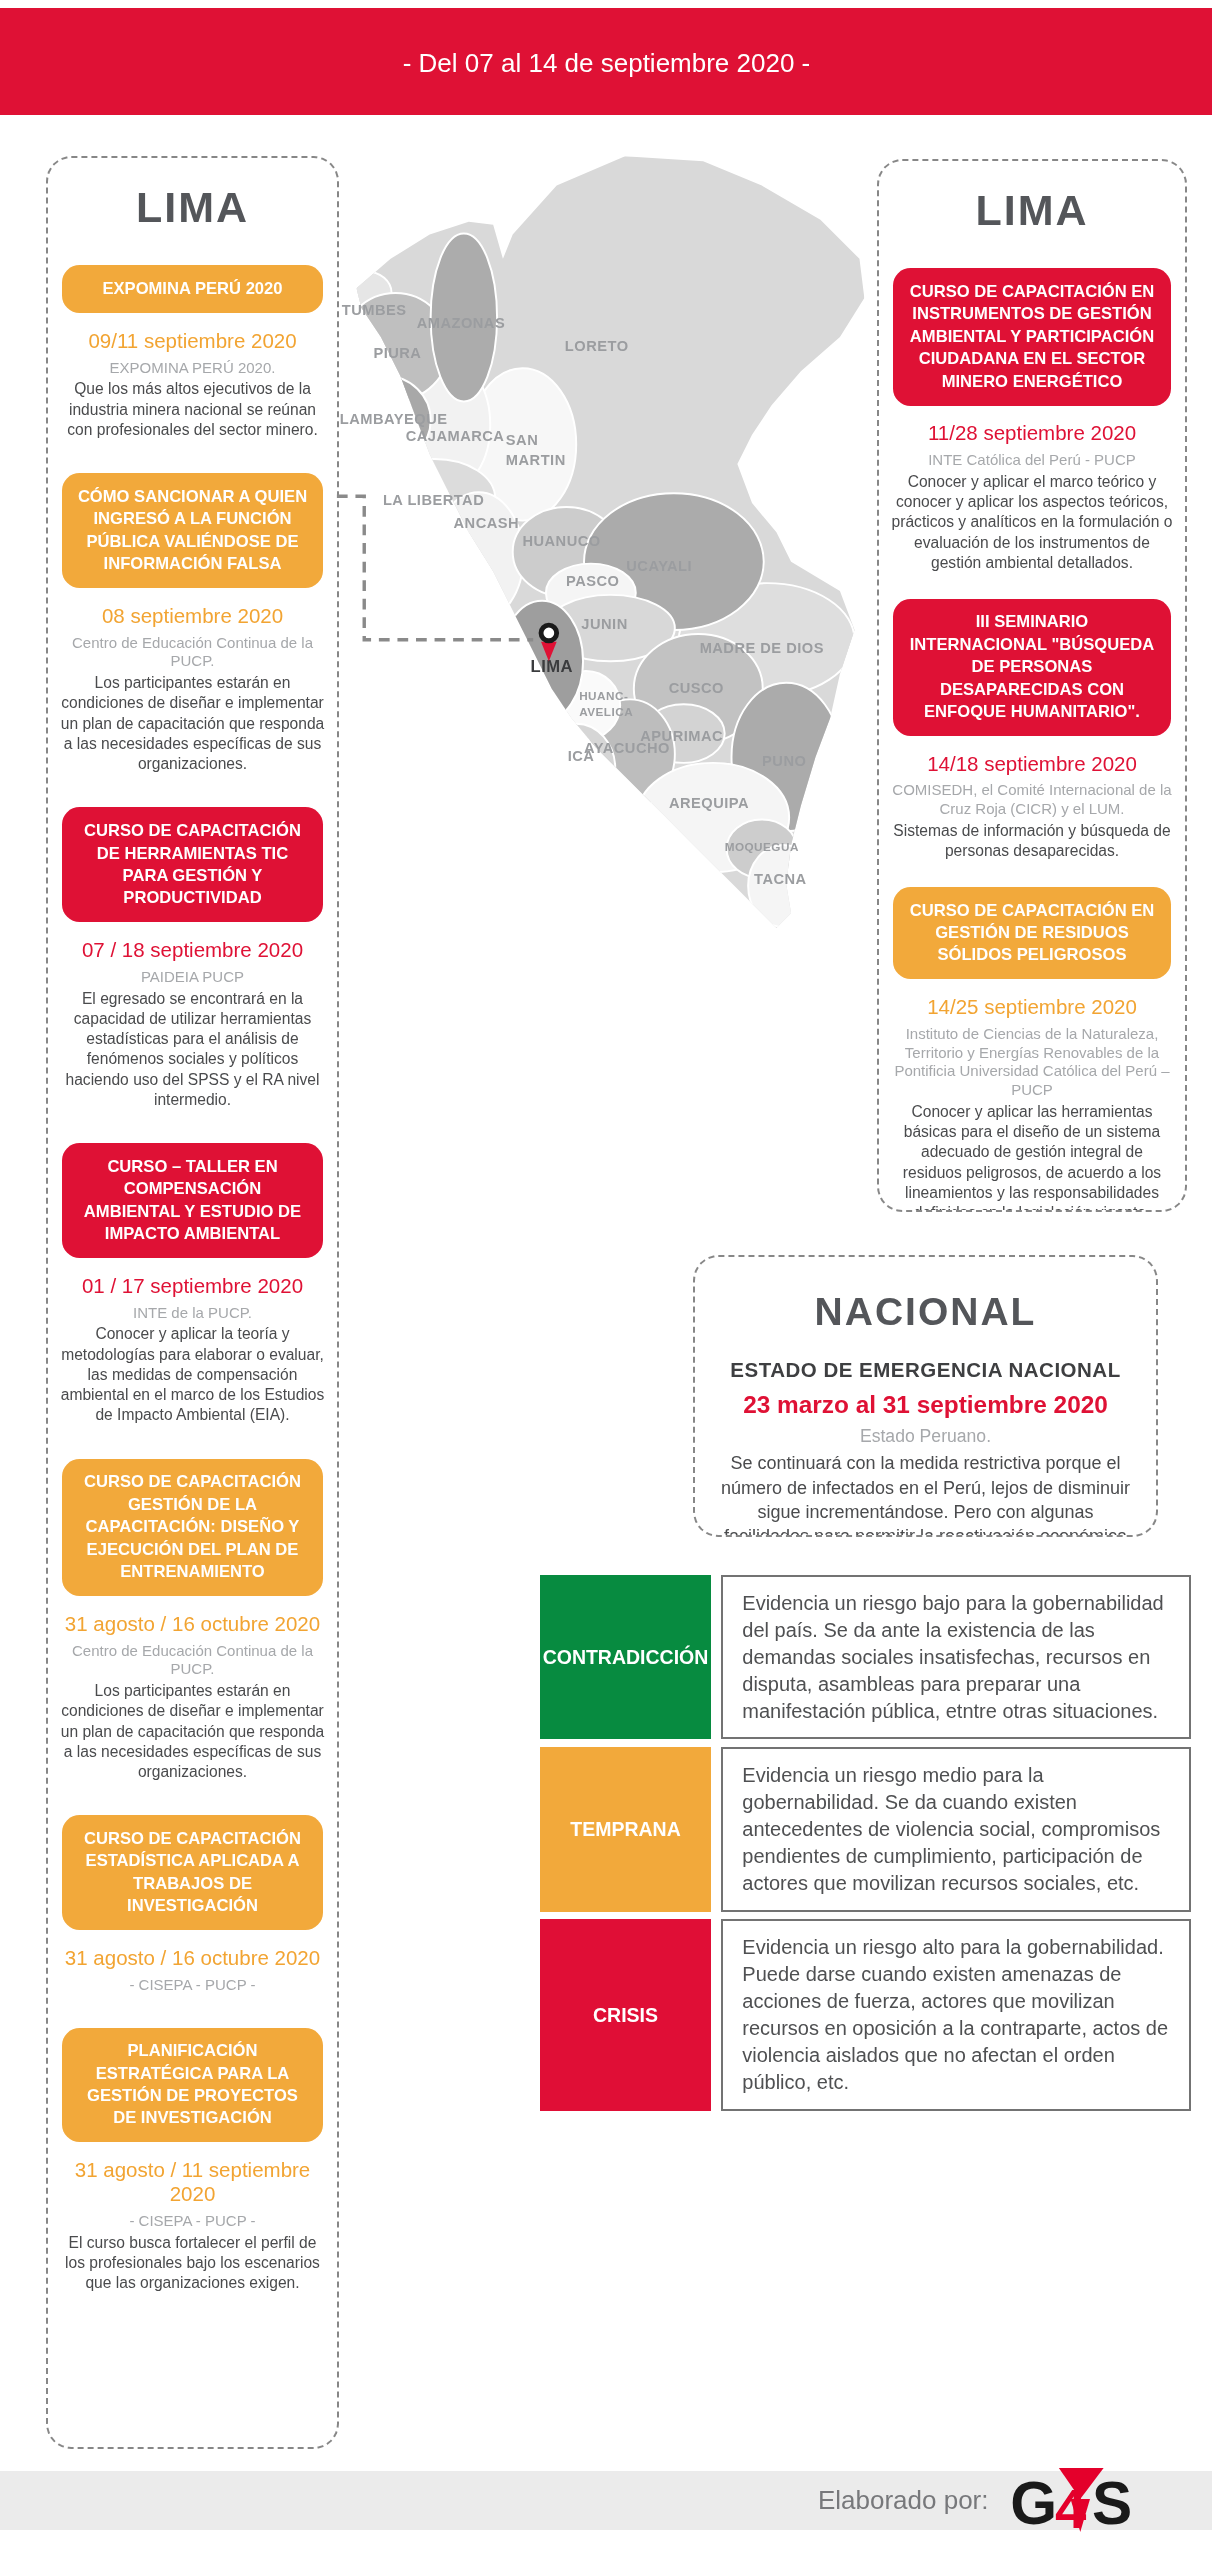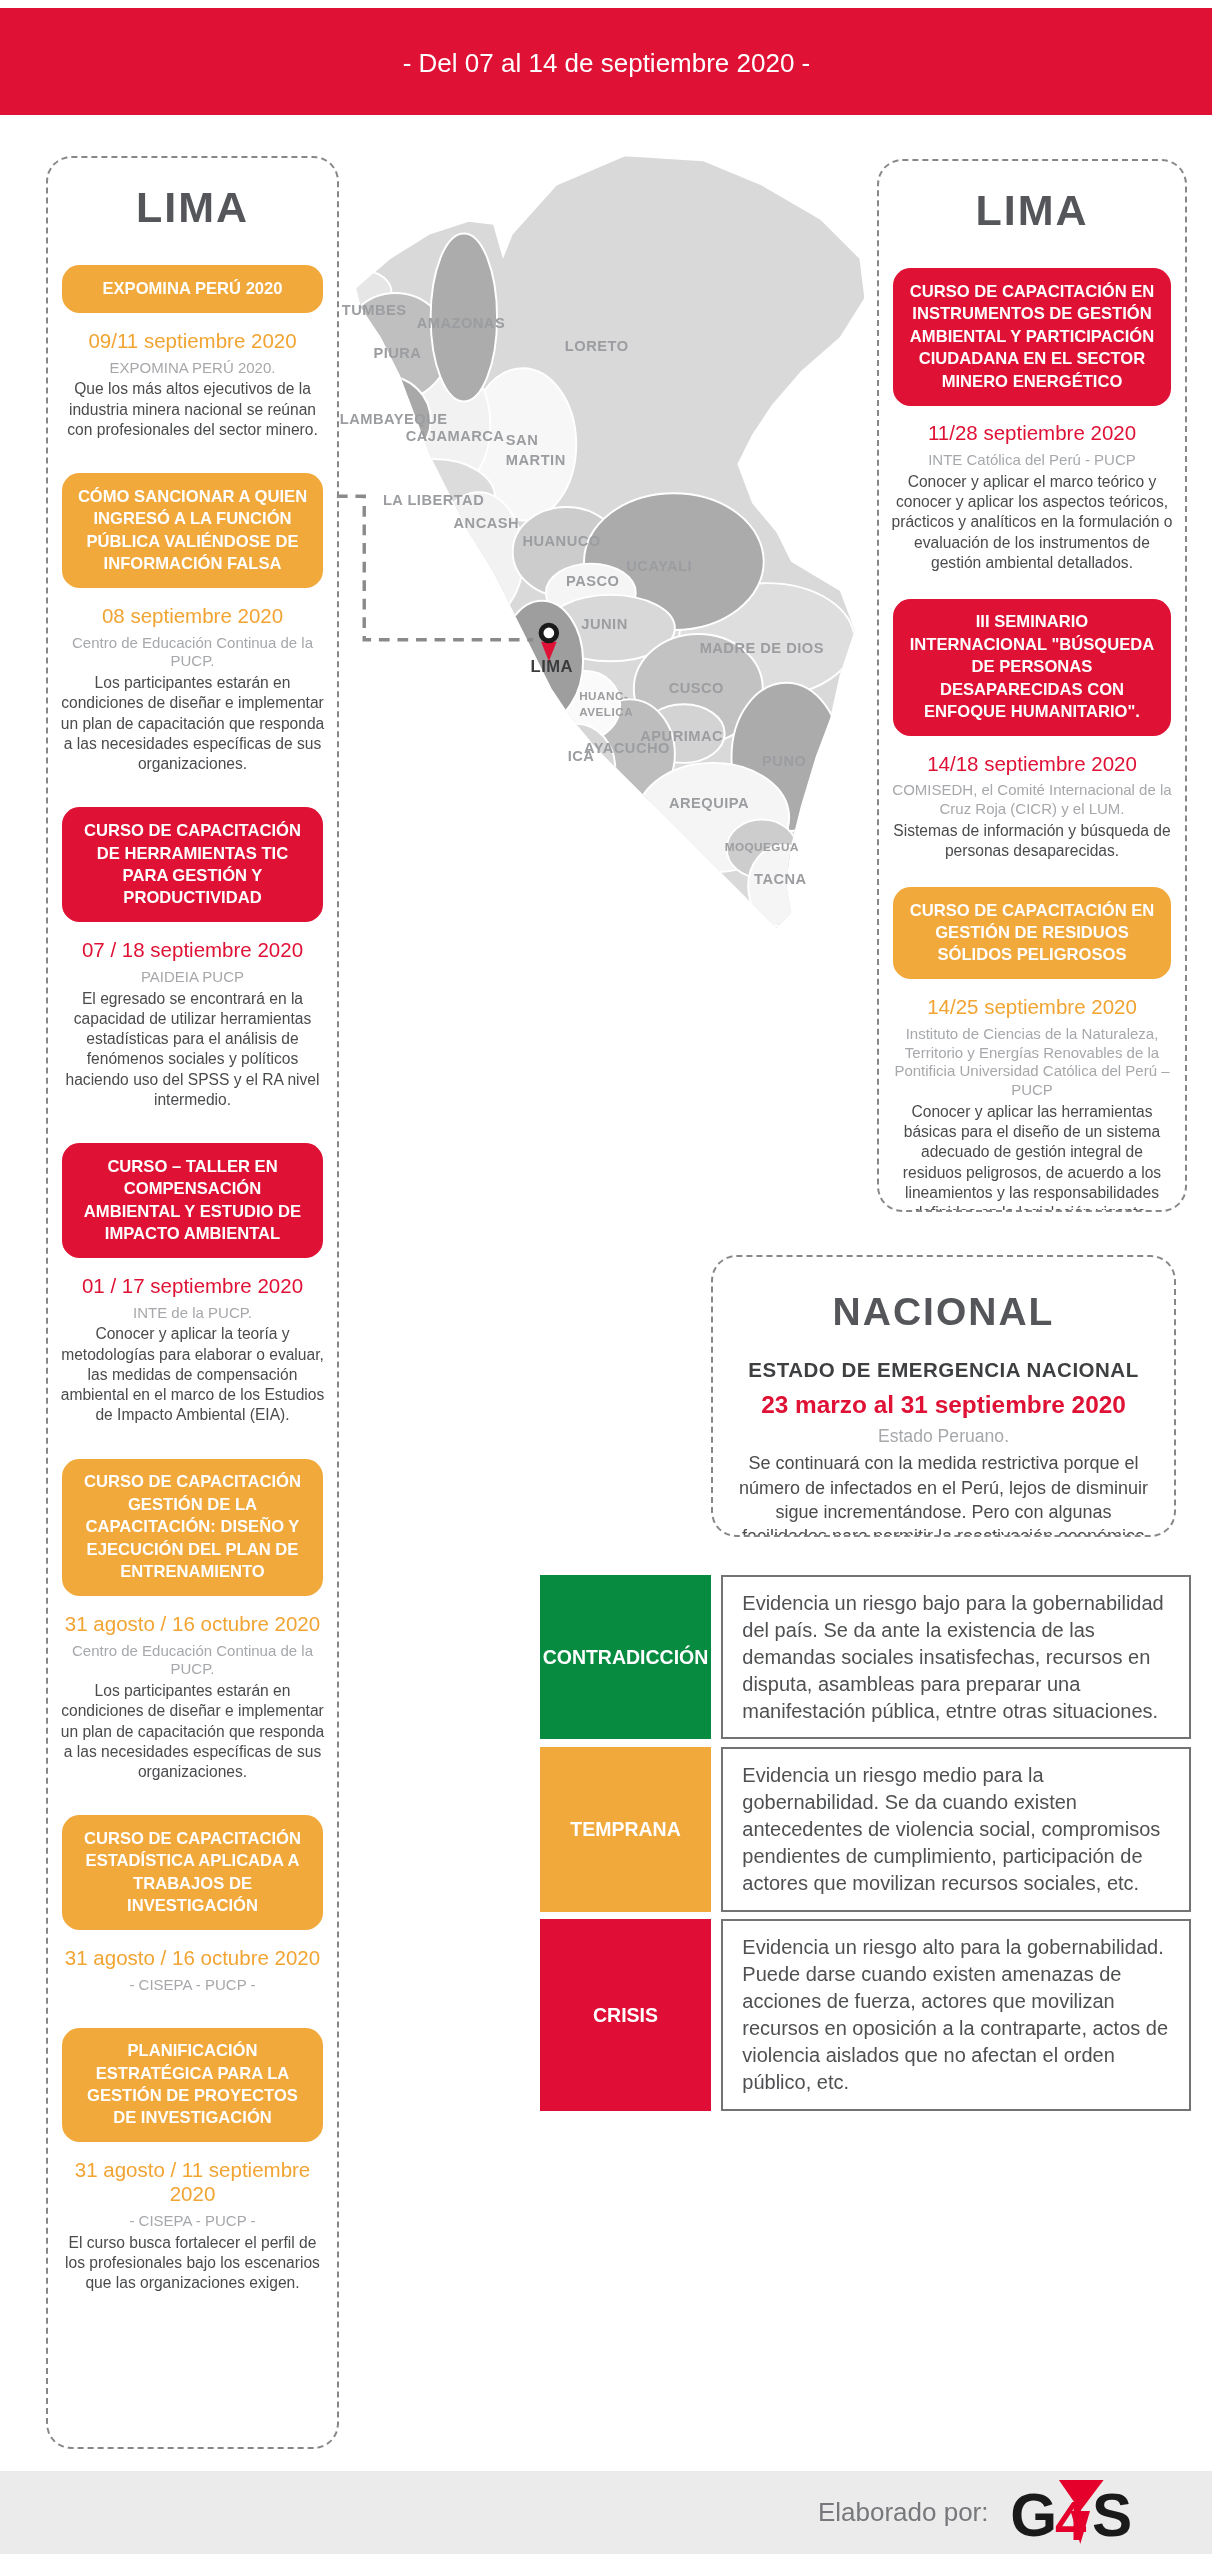--- a/index.html
+++ b/index.html
@@ -9,21 +9,21 @@
   
   .header-band{position:absolute;left:0;top:7.8px;width:1213px;height:107px;background:#DF1135;
     display:flex;flex-direction:column;align-items:center;justify-content:center;color:#fff;}
   .header-title{font-size:45px;font-weight:bold;letter-spacing:1px;line-height:1.05;}
   .header-subtitle{font-size:26px;font-weight:400;margin-top:3.9px;}
 
   
   .panel{position:absolute;border:2.9px dashed #878787;border-radius:25.4px;background:#fff;box-sizing:border-box;overflow:hidden;}
   .panel-left{left:46px;top:156px;width:293px;height:2293px;padding:11.7px 11.7px 0 11.7px;}
   .panel-right{left:877px;top:159px;width:310px;height:1053px;padding:11.7px 11.7px 0 11.7px;}
-  .panel-nacional{left:711px;top:1255px;width:465px;height:282px;padding:19.5px 25.4px 0 25.4px;z-index:3;}
+  .panel-nacional{left:693px;top:1255px;width:465px;height:282px;padding:19.5px 25.4px 0 25.4px;z-index:3;}
 
   .col-title{font-size:43px;font-weight:bold;color:#54565A;letter-spacing:2px;text-align:center;margin:13.7px 0 33px 0;}
   .nac-title{font-size:39px;font-weight:bold;color:#54565A;letter-spacing:2px;text-align:center;margin:13.7px 0 23.4px 0;}
 
   .event{margin-bottom:33px;}
   .event-tight{margin-bottom:25.4px;}
   .card{border-radius:17.6px;color:#fff;font-weight:bold;font-size:16.6px;line-height:1.35;
         text-align:center;padding:12.7px 13.7px;margin:0 2px 15.6px 2px;}
   .card.orange{background:#F2A93B;}
   .card.red{background:#DF1135;}
@@ -49,21 +49,21 @@
   .legend-row{display:flex;margin-bottom:7.8px;}
   .legend-chip{width:171px;min-height:102px;display:flex;align-items:center;justify-content:center;
     color:#fff;font-weight:bold;font-size:19.5px;text-align:center;box-sizing:border-box;padding:3.9px;}
   .chip-green{background:#078B40;}
   .chip-orange{background:#F2A93B;}
   .chip-red{background:#E00E36;}
   .legend-desc{flex:1;margin-left:9.8px;border:2px solid #737373;background:#fff;box-sizing:border-box;
     font-size:20px;line-height:1.35;color:#4F5052;padding:12.7px 19.5px;display:flex;align-items:center;}
 
   
-  .footer-band{position:absolute;left:0;top:2471px;width:1213px;height:83px;background:#EBEBEB;
+  .footer-band{position:absolute;left:0;top:2471px;width:1213px;height:59px;background:#EBEBEB;
     display:flex;align-items:center;justify-content:flex-end;padding-right:78px;box-sizing:border-box;}
   .footer-label{font-size:26px;color:#77787B;margin-right:21.5px;}
   .g4s-logo{position:relative;width:125px;height:70px;}
 </style>
 </head>
 <body>
 
 <div class="header-band">
   <div class="header-subtitle">- Del 07 al 14 de septiembre 2020 -</div>
 </div>

